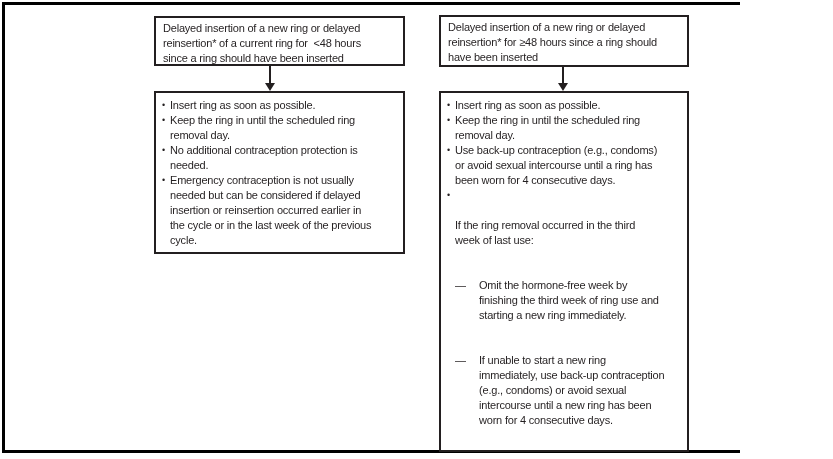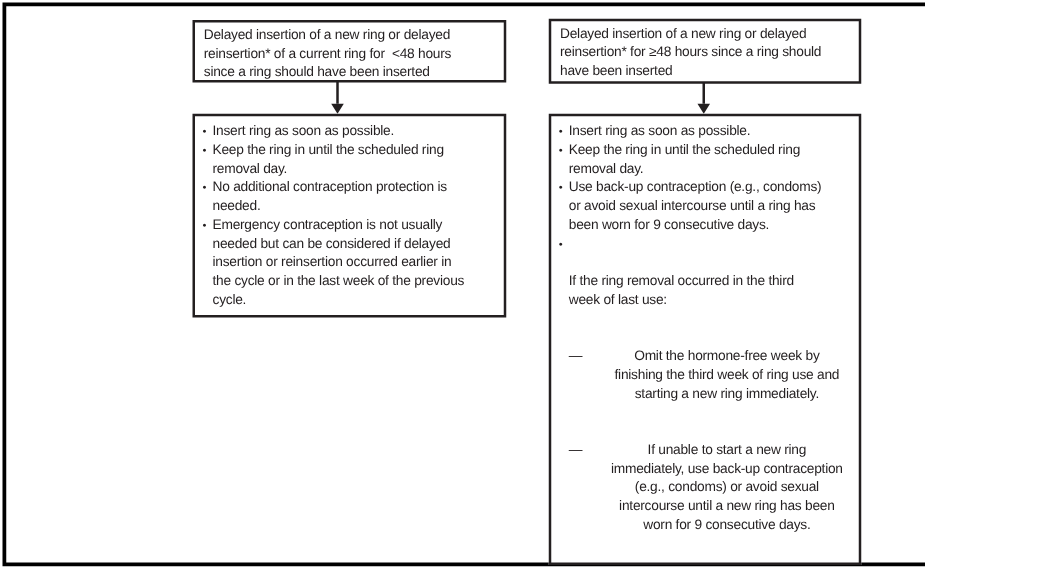--- a/index.html
+++ b/index.html
@@ -37,21 +37,21 @@
 
   .bullet-item { display: flex; align-items: flex-start; }
   .marker {
     flex: 0 0 8px;
     font-size: 9px;
     line-height: 15px;
   }
   .bullet-text { flex: 1; white-space: pre-wrap; }
   .sub-item { display: flex; align-items: flex-start; }
   .sub-marker { flex: 0 0 24px; line-height: 15px; }
-  .sub-text { flex: 1; white-space: pre-wrap; text-align: center; }
+  .sub-text { flex: 1; white-space: pre-wrap; }
 
   .arrow {
     position: absolute;
     width: 12px;
     display: flex;
     flex-direction: column;
     align-items: center;
   }
   .arrow-stem { width: 2px; flex: 1 1 auto; background: #231f20; }
   .arrow-head {
@@ -119,40 +119,40 @@
       </div>
       <div class="bullet-item">
         <span class="marker">•</span>
         <span class="bullet-text">Keep the ring in until the scheduled ring
 removal day.</span>
       </div>
       <div class="bullet-item">
         <span class="marker">•</span>
         <span class="bullet-text">Use back-up contraception (e.g., condoms)
 or avoid sexual intercourse until a ring has
-been worn for 9 consecutive days.</span>
+been worn for 4 consecutive days.</span>
       </div>
       <div class="bullet-item">
         <span class="marker">•</span>
         <div class="bullet-text">
           <span class="bullet-text" style="display:block;">If the ring removal occurred in the third
 week of last use:</span>
           <div class="sub-item">
             <span class="sub-marker">—</span>
             <span class="sub-text">Omit the hormone-free week by
 finishing the third week of ring use and
 starting a new ring immediately.</span>
           </div>
           <div class="sub-item">
             <span class="sub-marker">—</span>
             <span class="sub-text">If unable to start a new ring
 immediately, use back-up contraception
 (e.g., condoms) or avoid sexual
 intercourse until a new ring has been
-worn for 9 consecutive days.</span>
+worn for 4 consecutive days.</span>
           </div>
         </div>
       </div>
       <div class="bullet-item">
         <span class="marker">•</span>
         <span class="bullet-text">Emergency contraception should be
 considered if the delayed insertion or
 reinsertion occurred within the first week of
 ring use and unprotected sexual intercourse
 occurred in the previous 5 days.</span>

